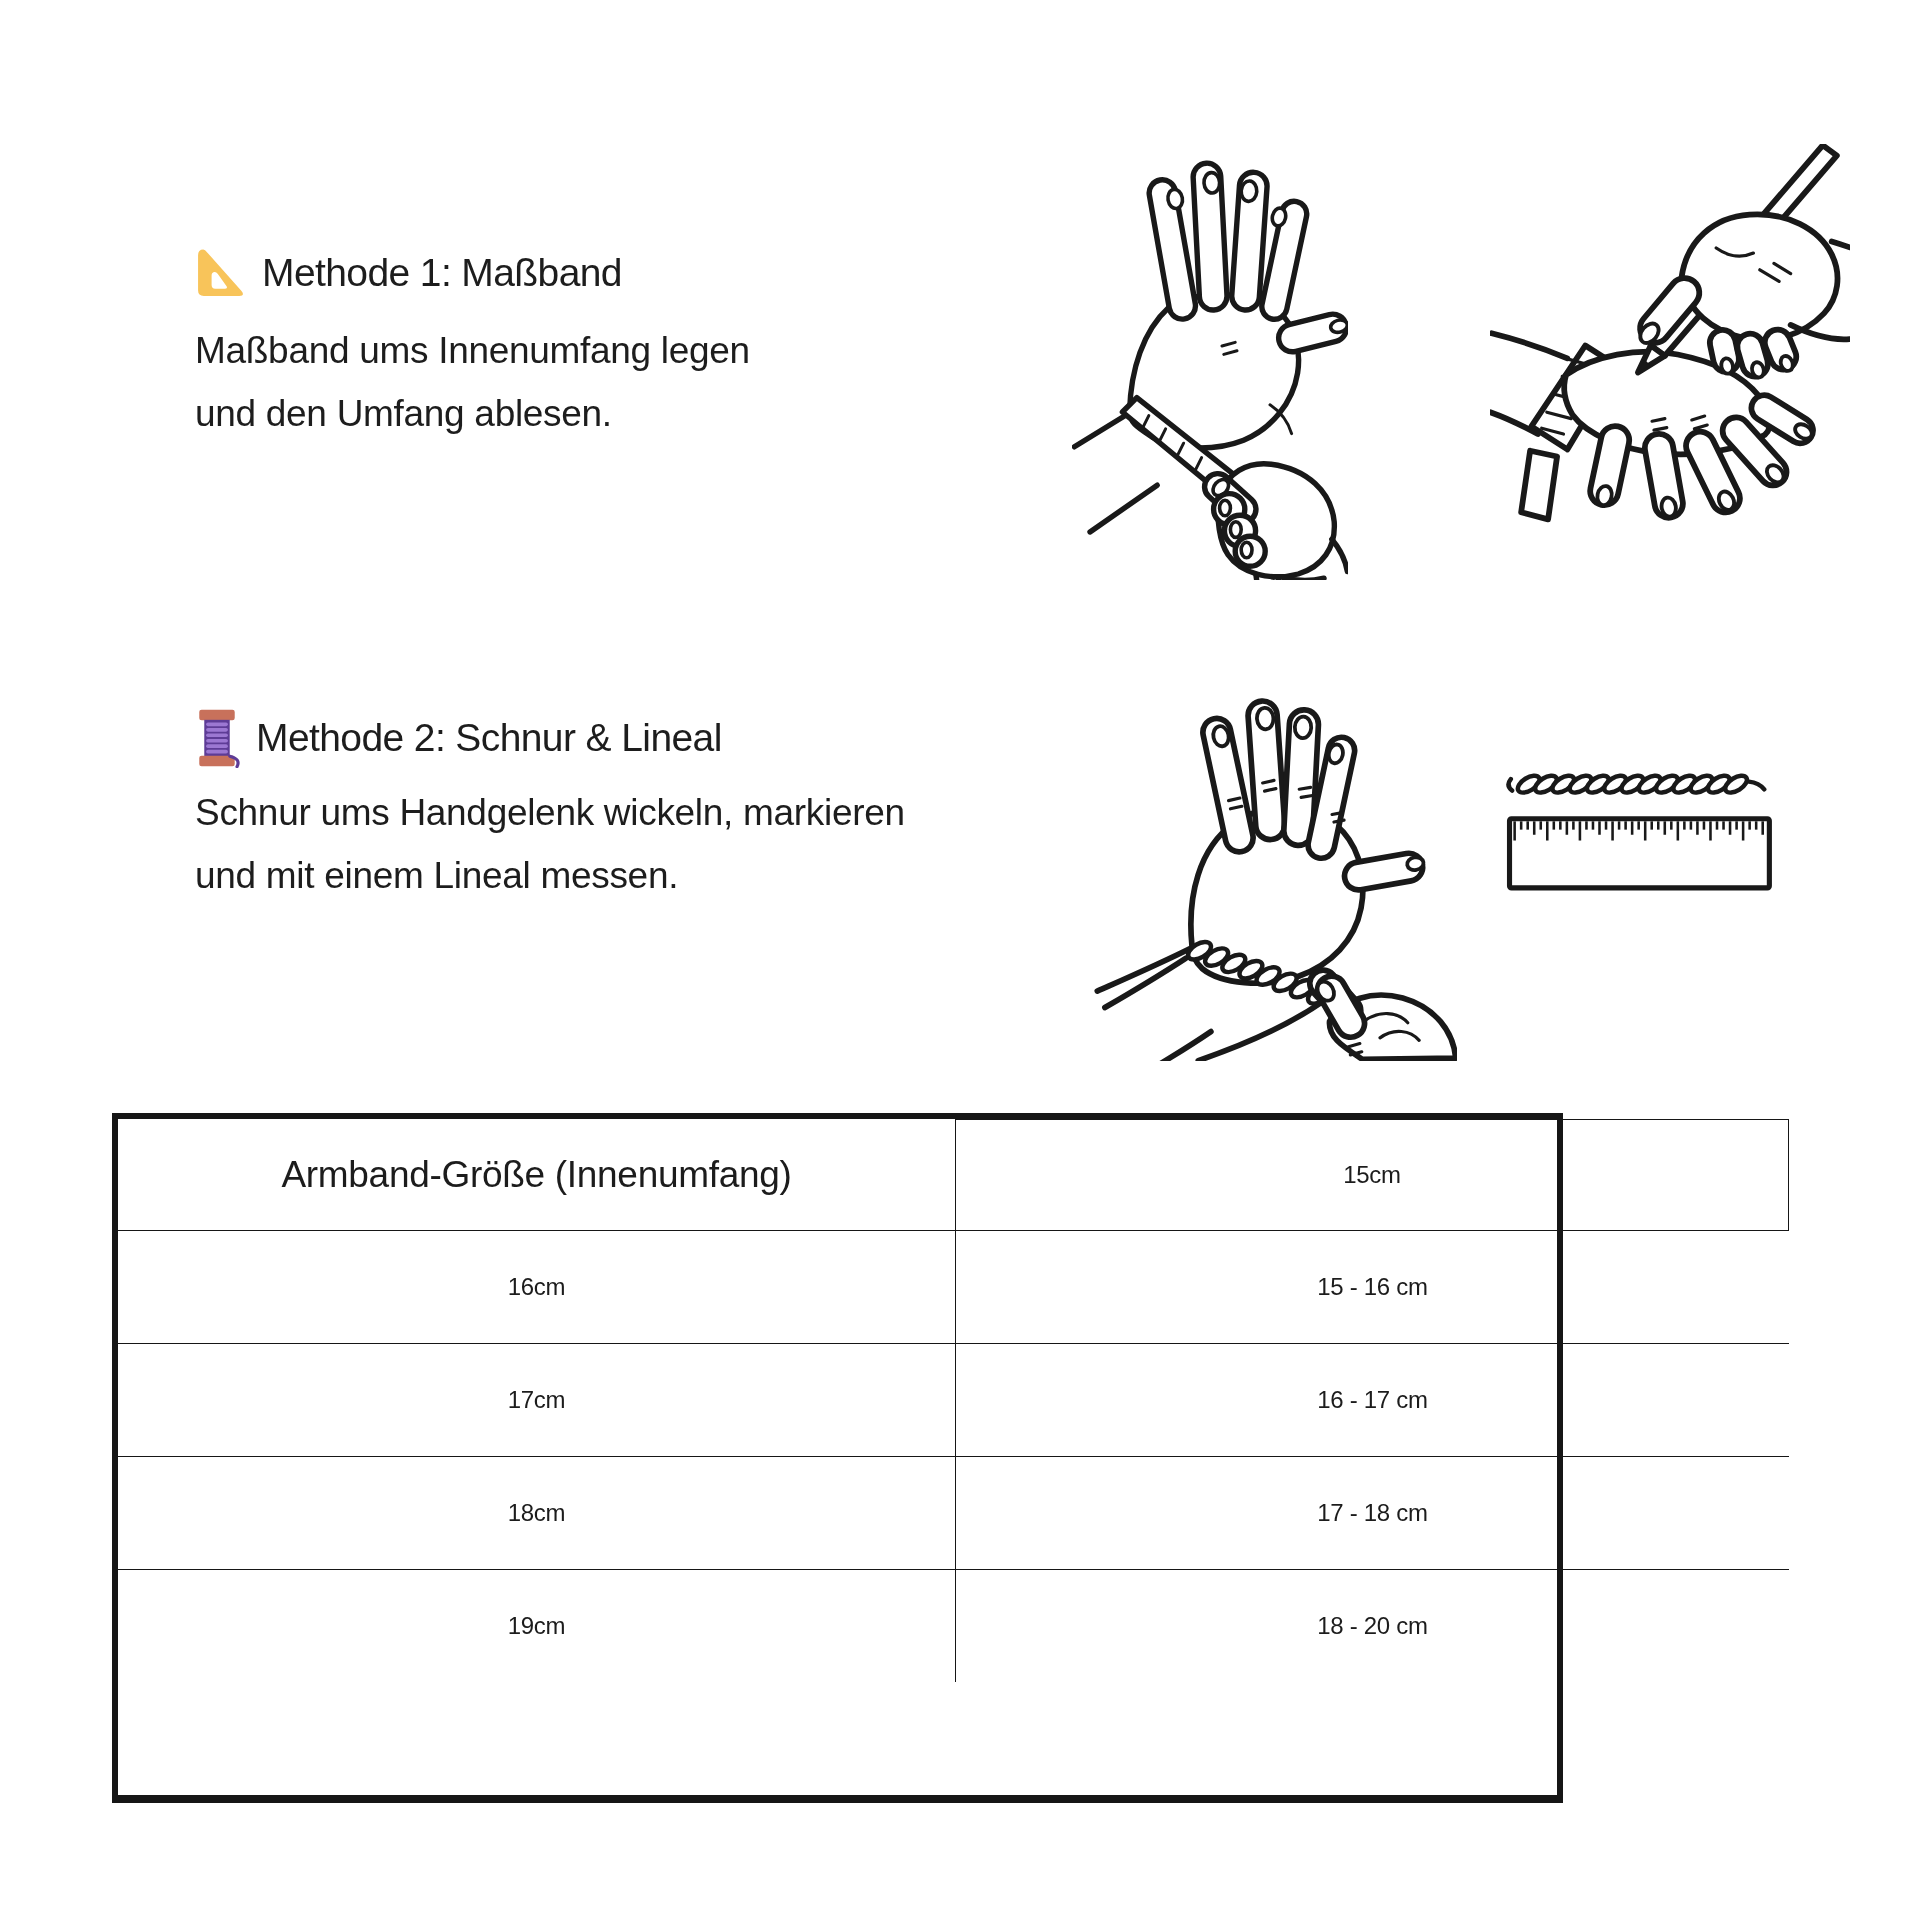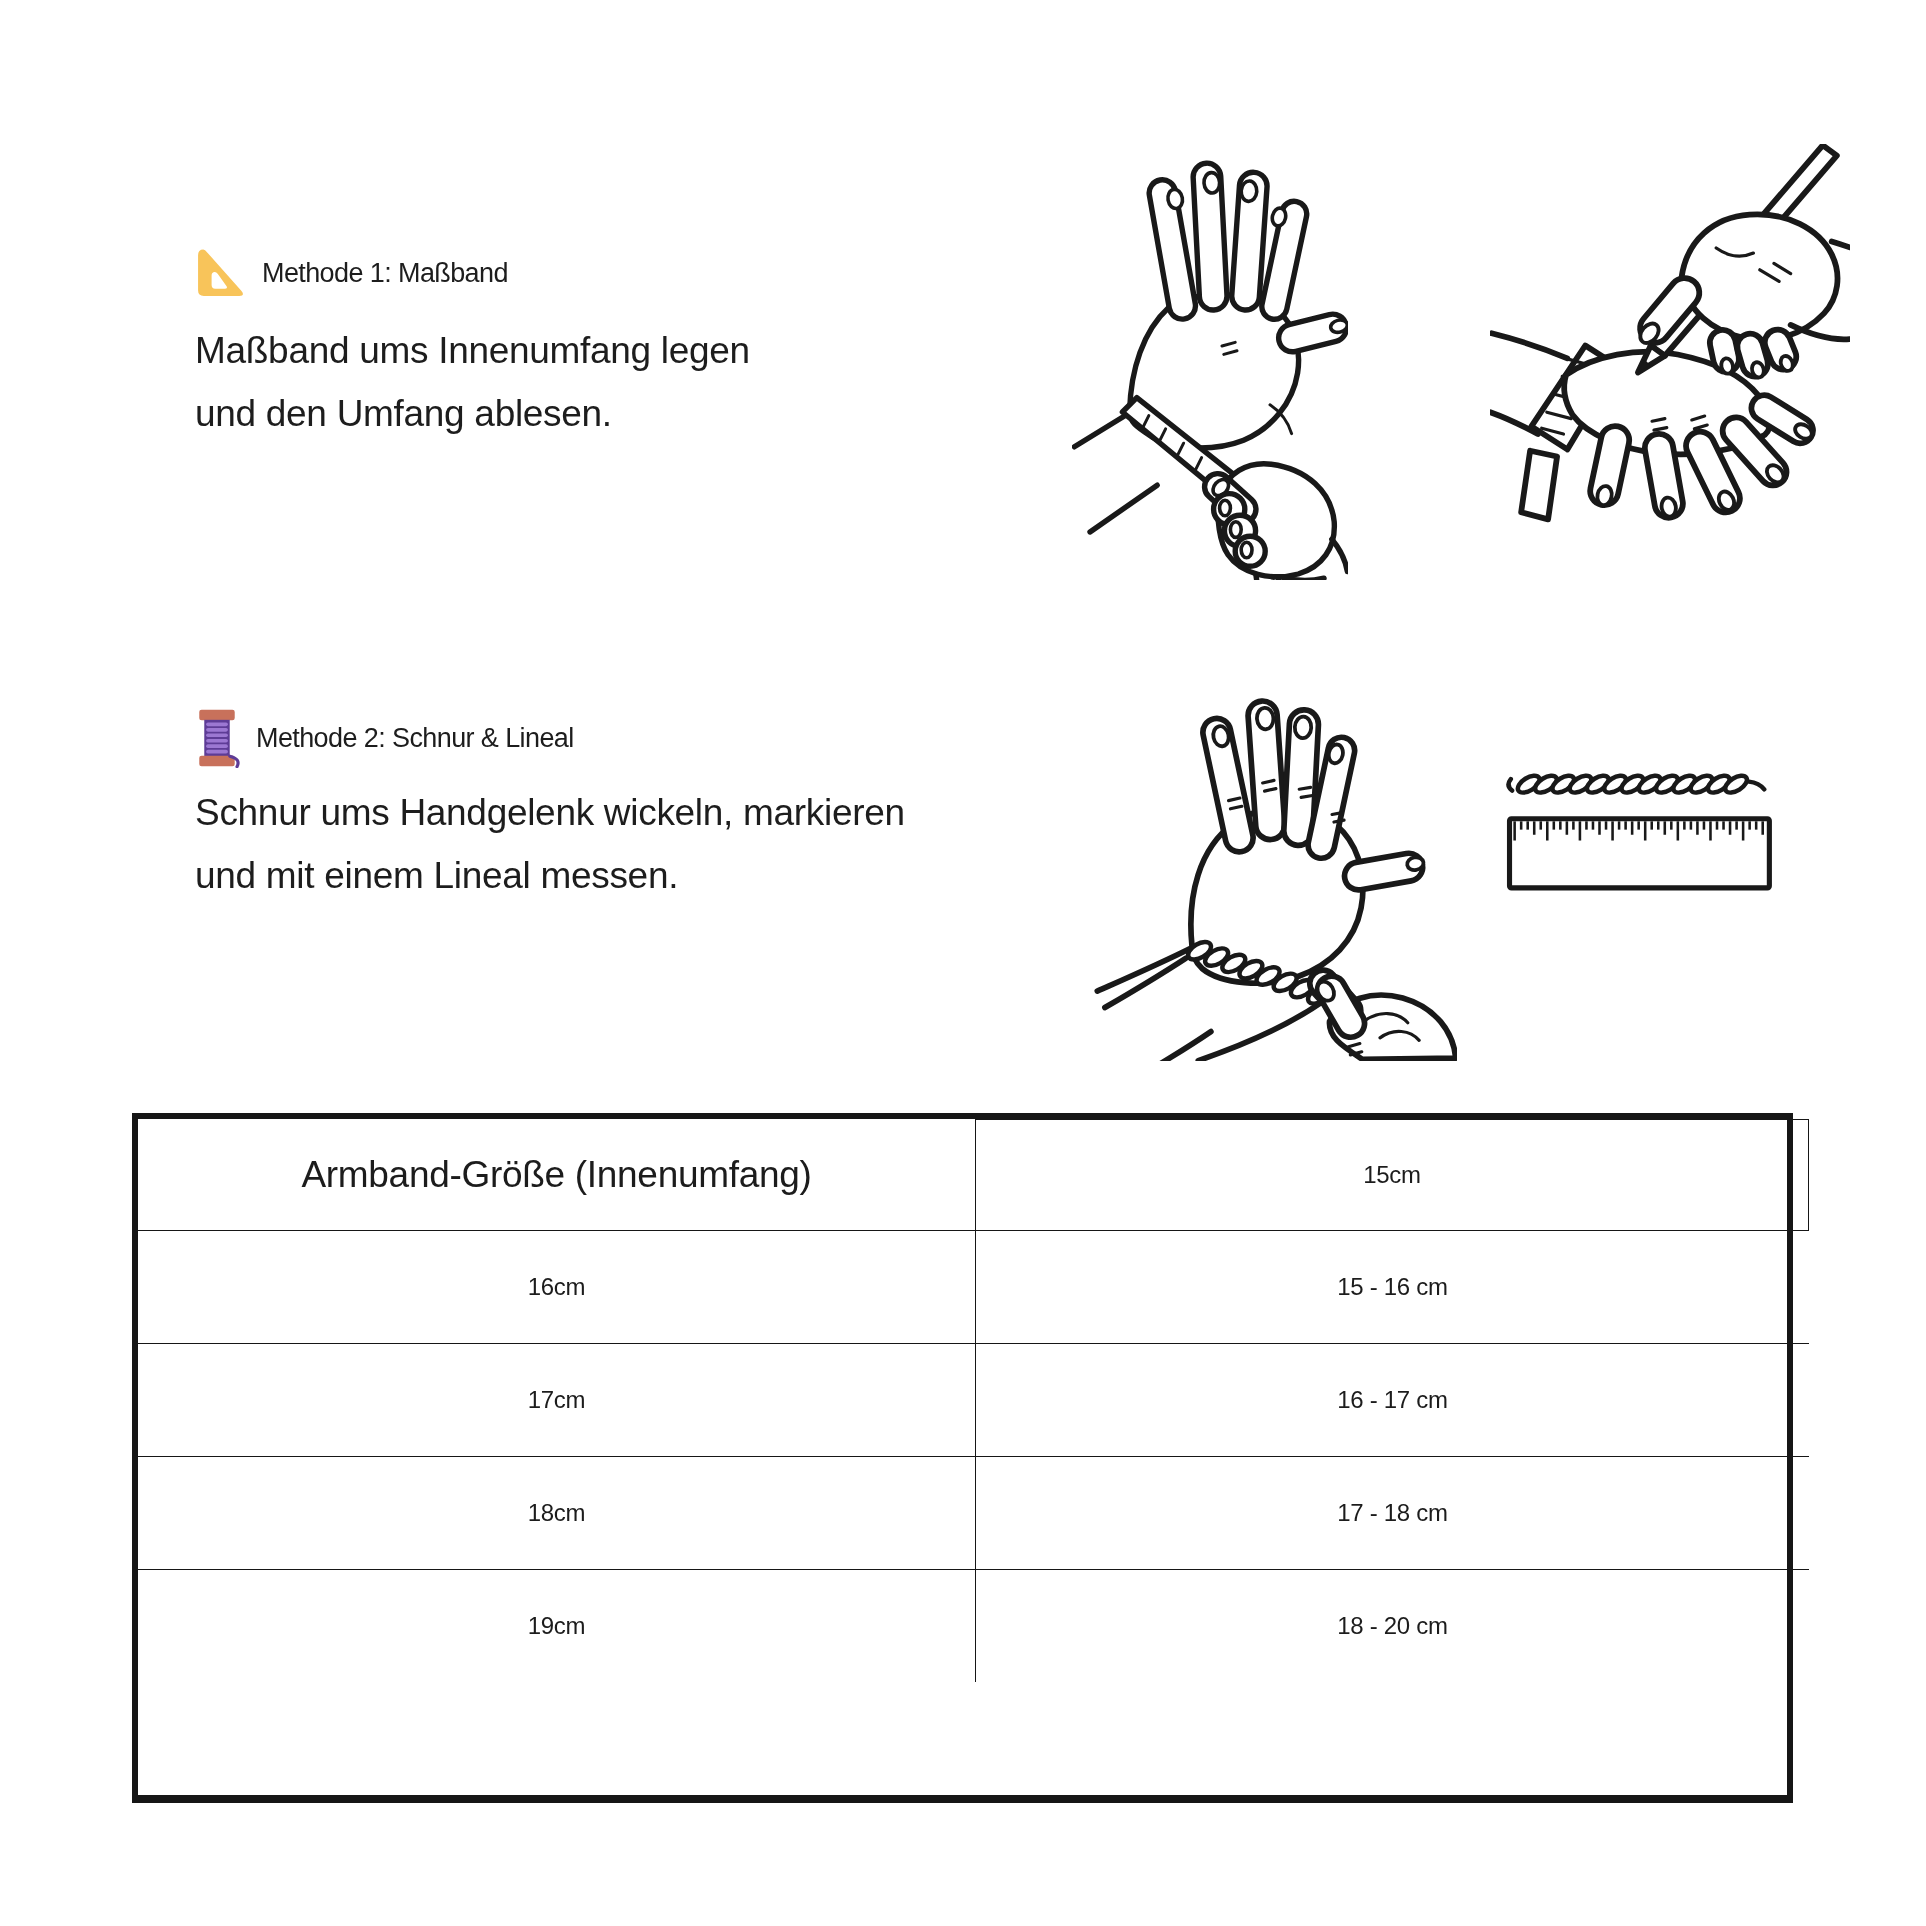--- a/index.html
+++ b/index.html
@@ -2,42 +2,42 @@
 <html style="font-size:10.3px"><head>
 <meta charset="utf-8">
 <style>
   html,body{margin:0;padding:0;background:#ffffff;}
   .page{
     position:relative; width:1926px; height:1926px; background:#ffffff;
     font-family:"Liberation Sans", sans-serif; color:#1d1d1d; overflow:hidden;
   }
   
   .method-head{position:absolute; display:flex; align-items:center; gap:14px;}
-  .method-title{font-size:27px; letter-spacing:-0.6px; color:#1d1d1d; white-space:nowrap;}
+  .method-title{font-size:39px; letter-spacing:-0.6px; color:#1d1d1d; white-space:nowrap;}
   .method-body{position:absolute; font-size:37px; letter-spacing:-0.3px; line-height:63px; color:#1d1d1d;}
   .method-body div{white-space:nowrap;}
   #m1-head{left:195px; top:248px;}
   #m1-body{left:195px; top:319px;}
   #m2-head{left:192px; top:708px;}
   #m2-body{left:195px; top:781px;}
   
   .illus{position:absolute;}
   #illus-tape{left:1072px; top:148px;}
   #illus-pen{left:1490px; top:144px;}
   #illus-string{left:1091px; top:679px;}
   #illus-rope-ruler{left:1504px; top:765px;}
   .skin{fill:#ffffff; stroke:#191919; stroke-width:9; stroke-linejoin:round;}
   .ink{fill:none; stroke:#191919; stroke-width:9; stroke-linecap:round; stroke-linejoin:round;}
   .thin{stroke-width:5;}
   .nail{fill:#ffffff; stroke:#191919; stroke-width:6;}
   #rope-coils ellipse, #string-coils ellipse{fill:#ffffff; stroke:#191919; stroke-width:7;}
   #ruler-ticks line{stroke:#191919; stroke-width:4;}
   
   .size-table{
-    position:absolute; left:132px; top:1113px; width:1661px;
+    position:absolute; left:112px; top:1113px; width:1451px;
     box-sizing:border-box;
     border:6.4px solid #161616; border-bottom-width:8.3px;
     display:grid;
     grid-template-columns:838px 833px;
     grid-template-rows:111px repeat(5,113px);
     background:#ffffff;
   }
   .tcell{
     display:flex; align-items:center; justify-content:center;
     font-size:24px; letter-spacing:-0.3px; color:#1c1c1c;

